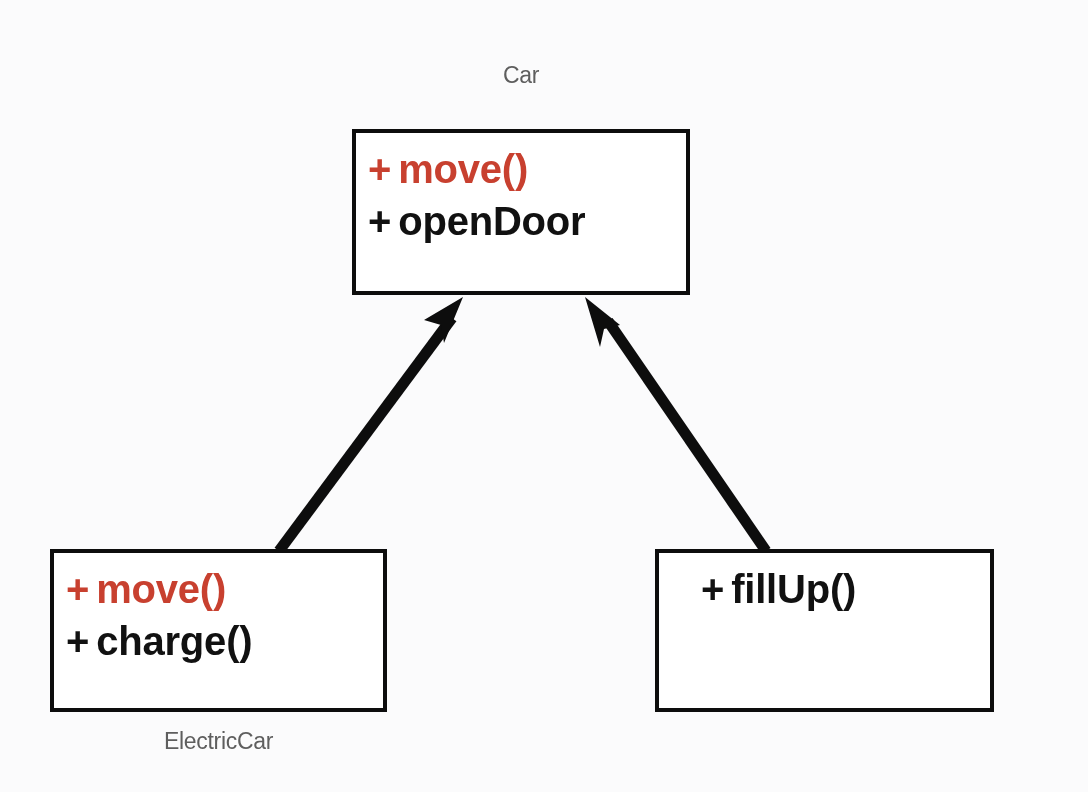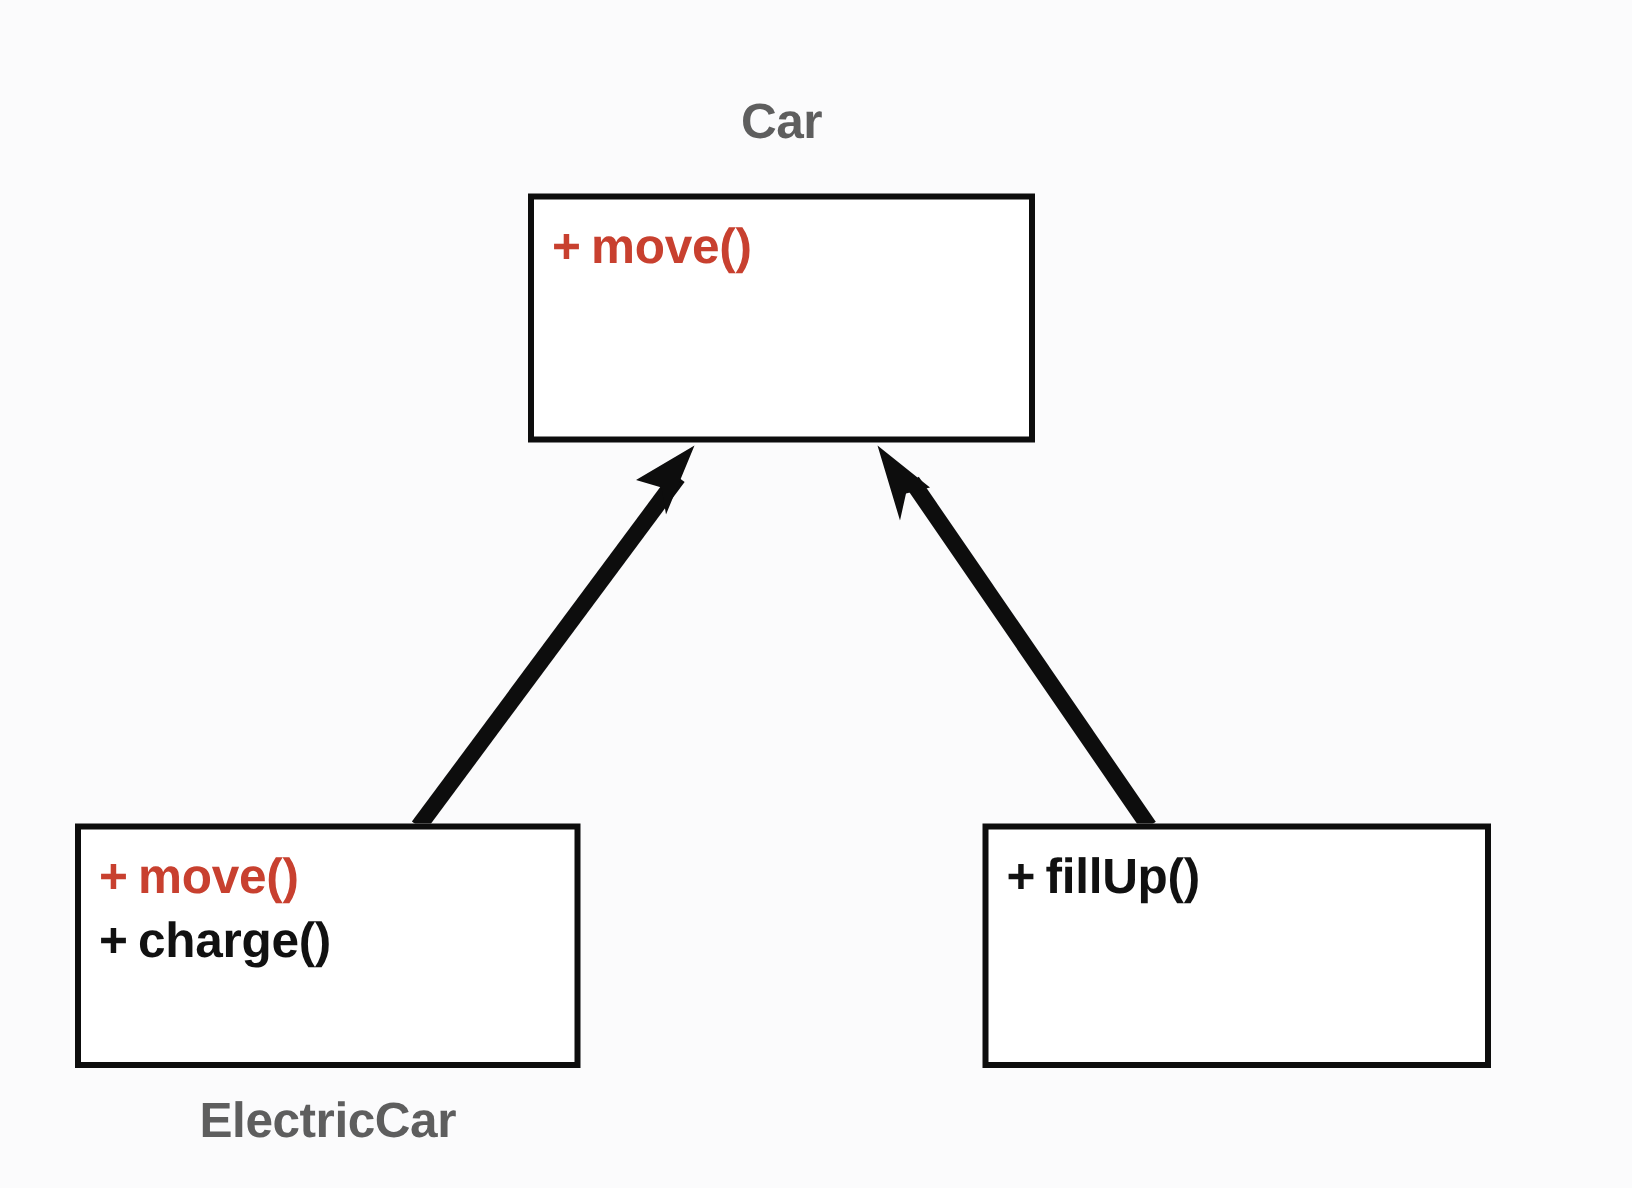--- a/index.html
+++ b/index.html
@@ -32,53 +32,53 @@
     position: absolute;
     box-sizing: border-box;
     background: #ffffff;
     border: 4px solid #0d0d0d;
     z-index: 2;
   }
   .members {
     padding: 10px 0 0 12px;
   }
   .member {
-    font-size: 33px;
+    font-size: 40px;
     font-weight: bold;
     line-height: 1.30;
     letter-spacing: -0.2px;
     white-space: nowrap;
     color: #111111;
   }
   .member.overridden {
     color: #c8402f;
   }
   .member .sigil {
     display: inline-block;
     margin-right: 7px;
   }
   
   .class-name {
     position: absolute;
-    font-size: 33px;
-    font-weight: bold;
+    font-size: 23px;
+    font-weight: normal;
     color: #5e5e5e;
     letter-spacing: -0.3px;
     white-space: nowrap;
     text-align: center;
     z-index: 2;
   }
   
   #box-car        { left: 352px; top: 129px;  width: 338px; height: 166px; }
   #name-car       { left: 352px; top: 62px;   width: 338px; }
   
   #box-electriccar  { left: 50px; top: 549px;  width: 337px; height: 163px; }
   #name-electriccar { left: 50px; top: 728px;  width: 337px; text-align: center; }
   
-  #box-gascar      { left: 655px; top: 549px; width: 339px; height: 163px; }
+  #box-gascar      { left: 655px; top: 549px; width: 339px; height: 163px; padding-left: 30px; }
   #name-gascar     { left: 655px; top: 728px; width: 339px; }
 </style>
 </head>
 <body>
 
 <div id="canvas">
 
   <svg id="edges" viewBox="0 0 1088 792">
 
     <g>
@@ -91,20 +91,23 @@
       <polygon points="585,297 620,325 604,329 600,347" fill="#0d0d0d"></polygon>
     </g>
   </svg>
 
   <div class="class-name" id="name-car">Car</div>
 
   <div class="class-box" id="box-car">
     <div class="members">
       <div class="member overridden">
         <span class="sigil">+</span><span>move()</span>
+      </div>
+      <div class="member">
+        <span class="sigil">+</span><span>openDoor</span>
       </div>
     </div>
   </div>
 
   <div class="class-box" id="box-electriccar">
     <div class="members">
       <div class="member overridden">
         <span class="sigil">+</span><span>move()</span>
       </div>
       <div class="member">

